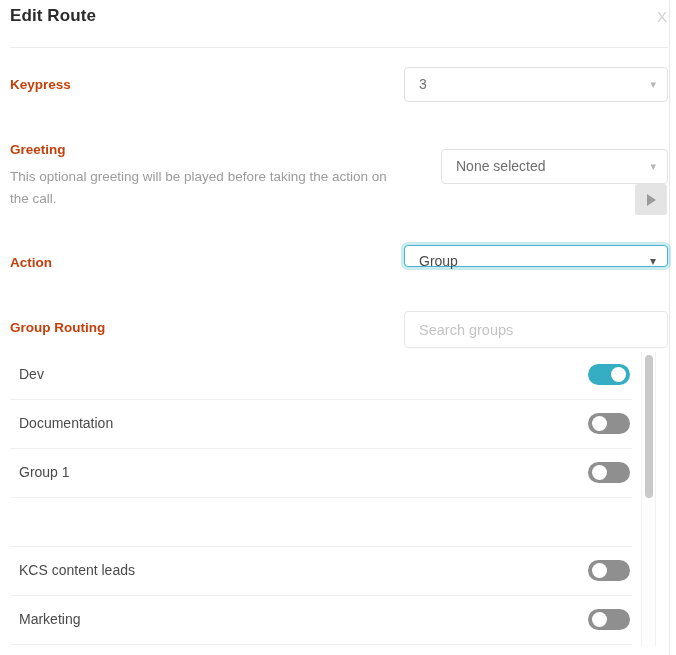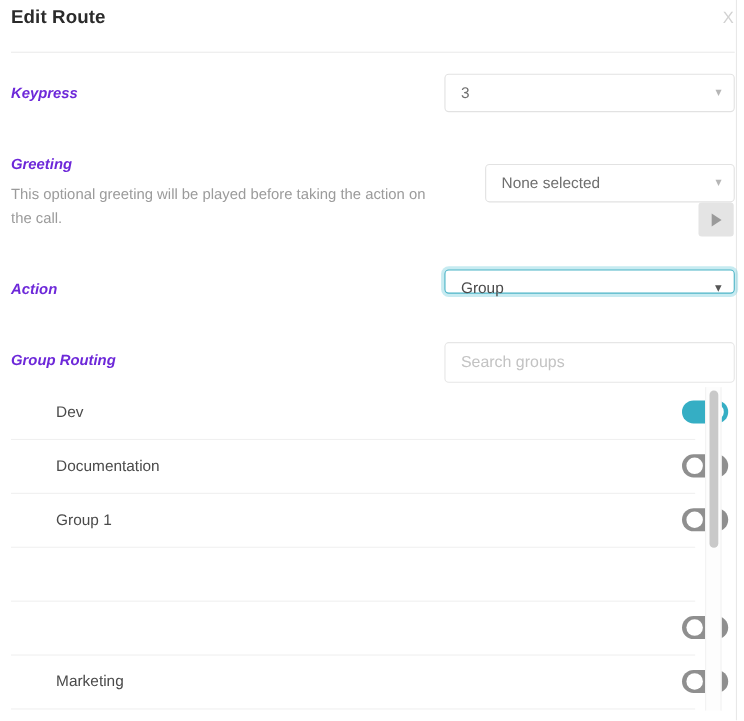--- a/index.html
+++ b/index.html
@@ -63,22 +63,21 @@
     width: 658px;
     height: 1px;
     background: #ececec;
   }
 
   
   .field-label {
     position: absolute;
     font-size: 13.5px;
     font-weight: bold;
-    color: #6d28d9;
-    font-style: italic;
+    color: #c2410c;
   }
   .field-help {
     position: absolute;
     font-size: 13.5px;
     color: #9b9b9b;
     line-height: 22px;
     width: 380px;
   }
 
   
@@ -173,21 +172,20 @@
     left: 0;
     top: 350px;
     width: 641px;
     height: 300px;
   }
   .group-row {
     position: absolute;
     left: 0;
     width: 641px;
     height: 49px;
-    margin-left: 32px;
   }
   .group-row .row-label {
     position: absolute;
     left: 19px;
     top: 0;
     line-height: 49px;
     font-size: 14px;
     color: #4a4a4a;
   }
   .row-divider {
@@ -295,20 +293,21 @@
       <div class="row-divider" style="top: 49px;"></div>
       <div class="group-row" style="top: 98px;">
         <div class="row-label">Group 1</div>
         <div class="toggle">
           <div class="knob"></div>
         </div>
       </div>
       <div class="row-divider" style="top: 98px;"></div>
       <div class="row-divider" style="top: 147px;"></div>
       <div class="group-row" style="top: 196px;">
+        <div class="row-label">KCS content leads</div>
         <div class="toggle">
           <div class="knob"></div>
         </div>
       </div>
       <div class="row-divider" style="top: 196px;"></div>
       <div class="group-row" style="top: 245px;">
         <div class="row-label">Marketing</div>
         <div class="toggle">
           <div class="knob"></div>
         </div>

